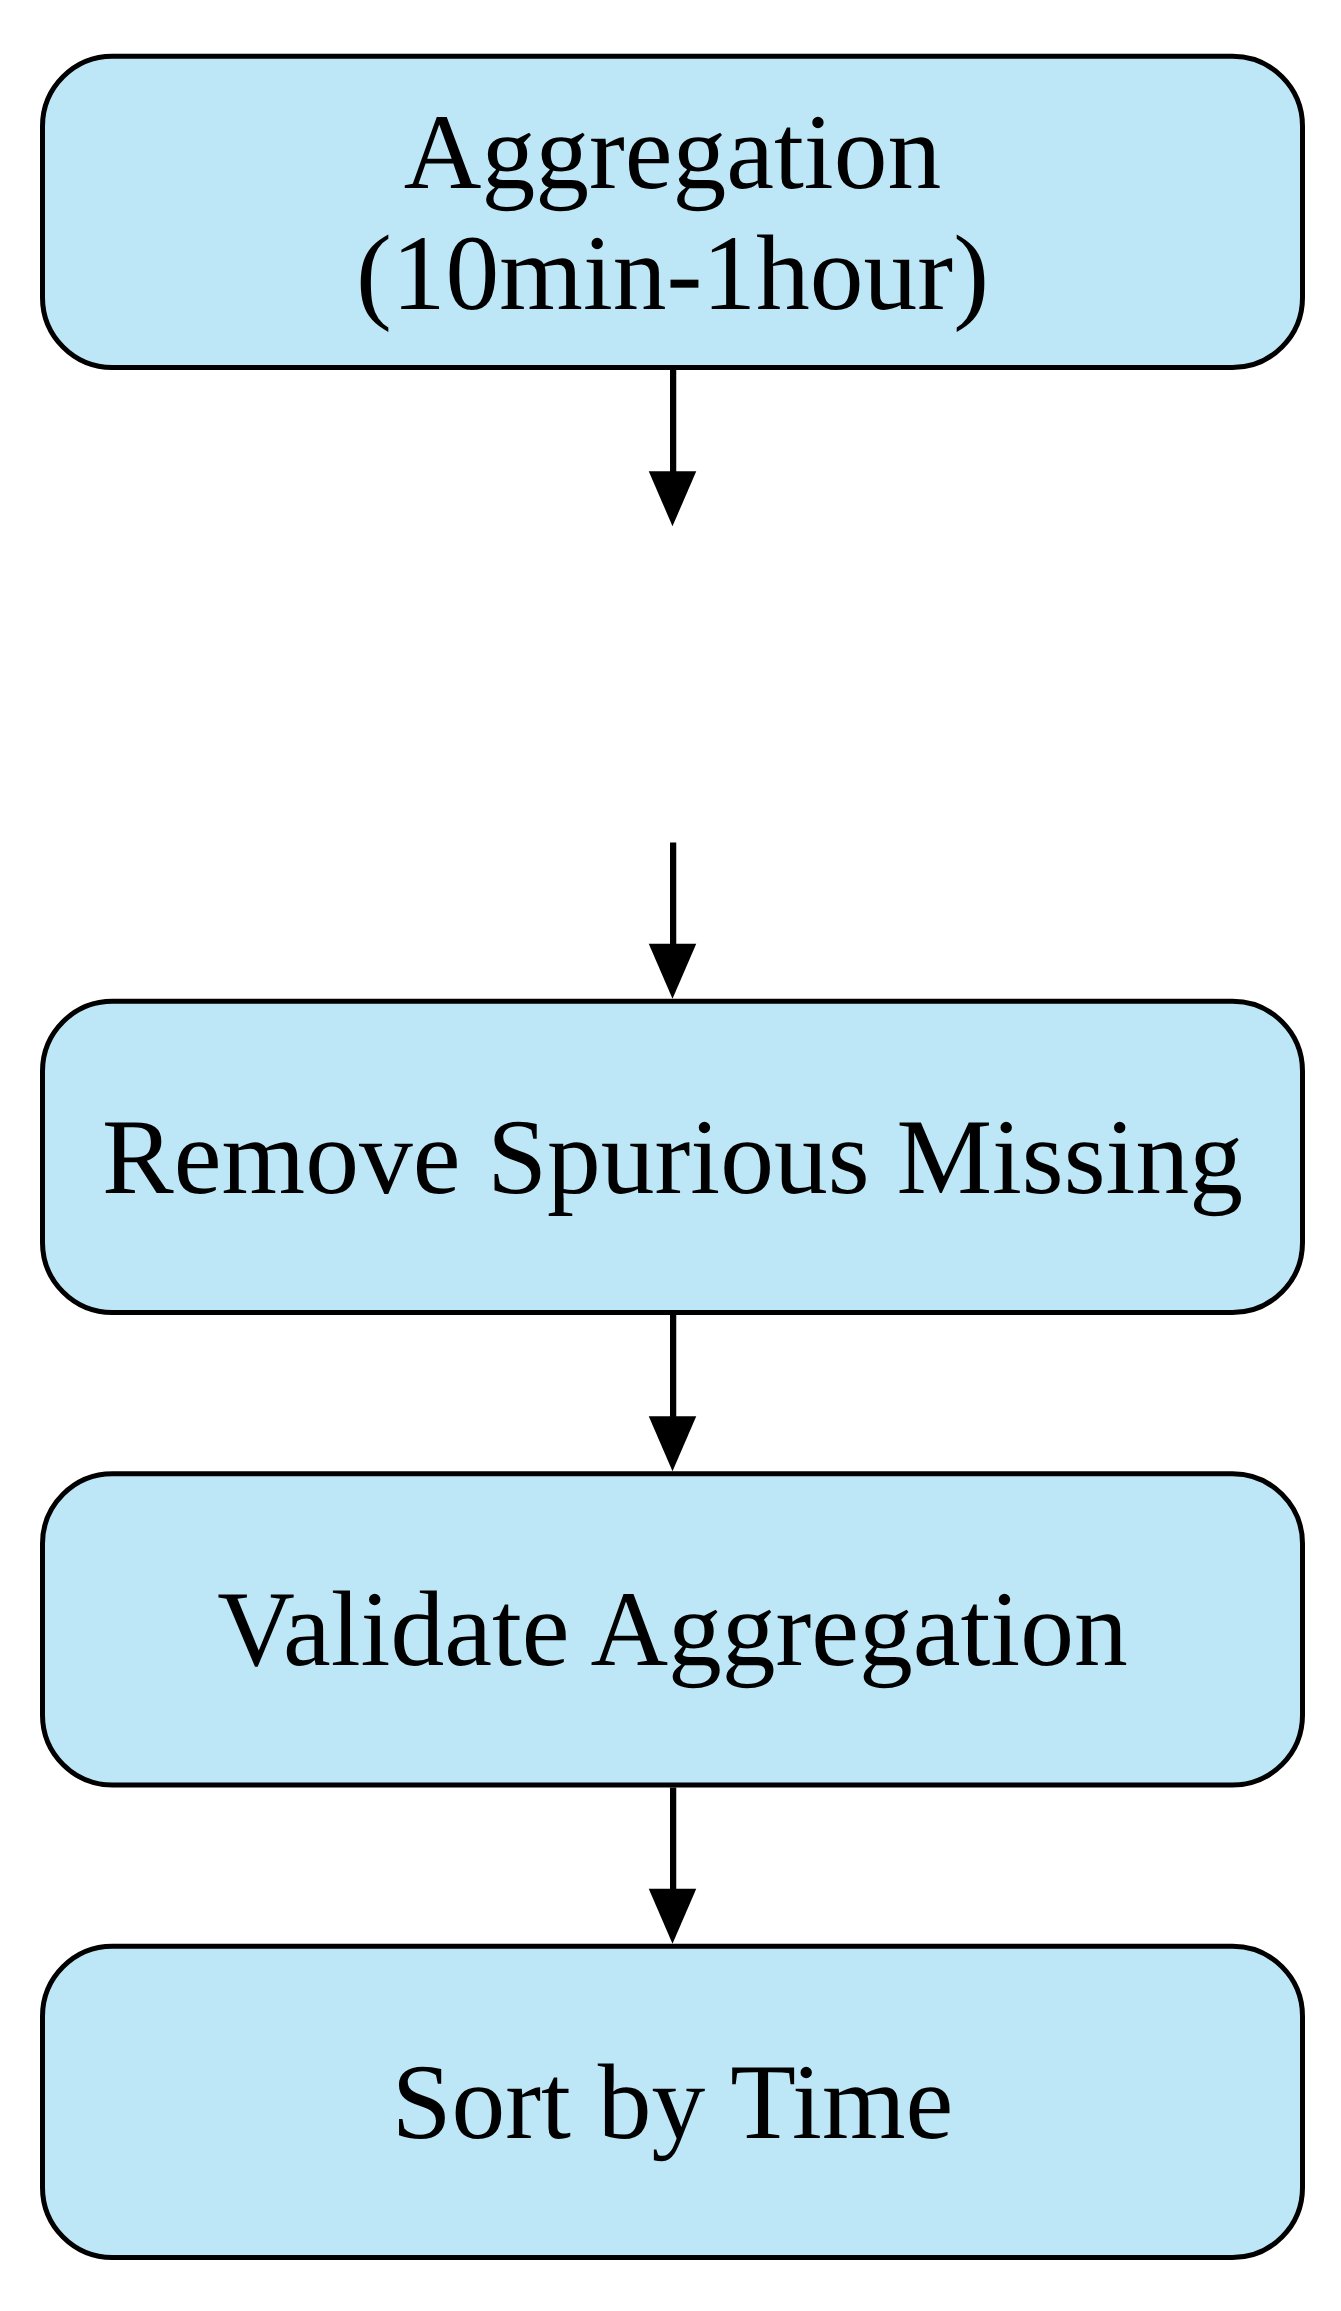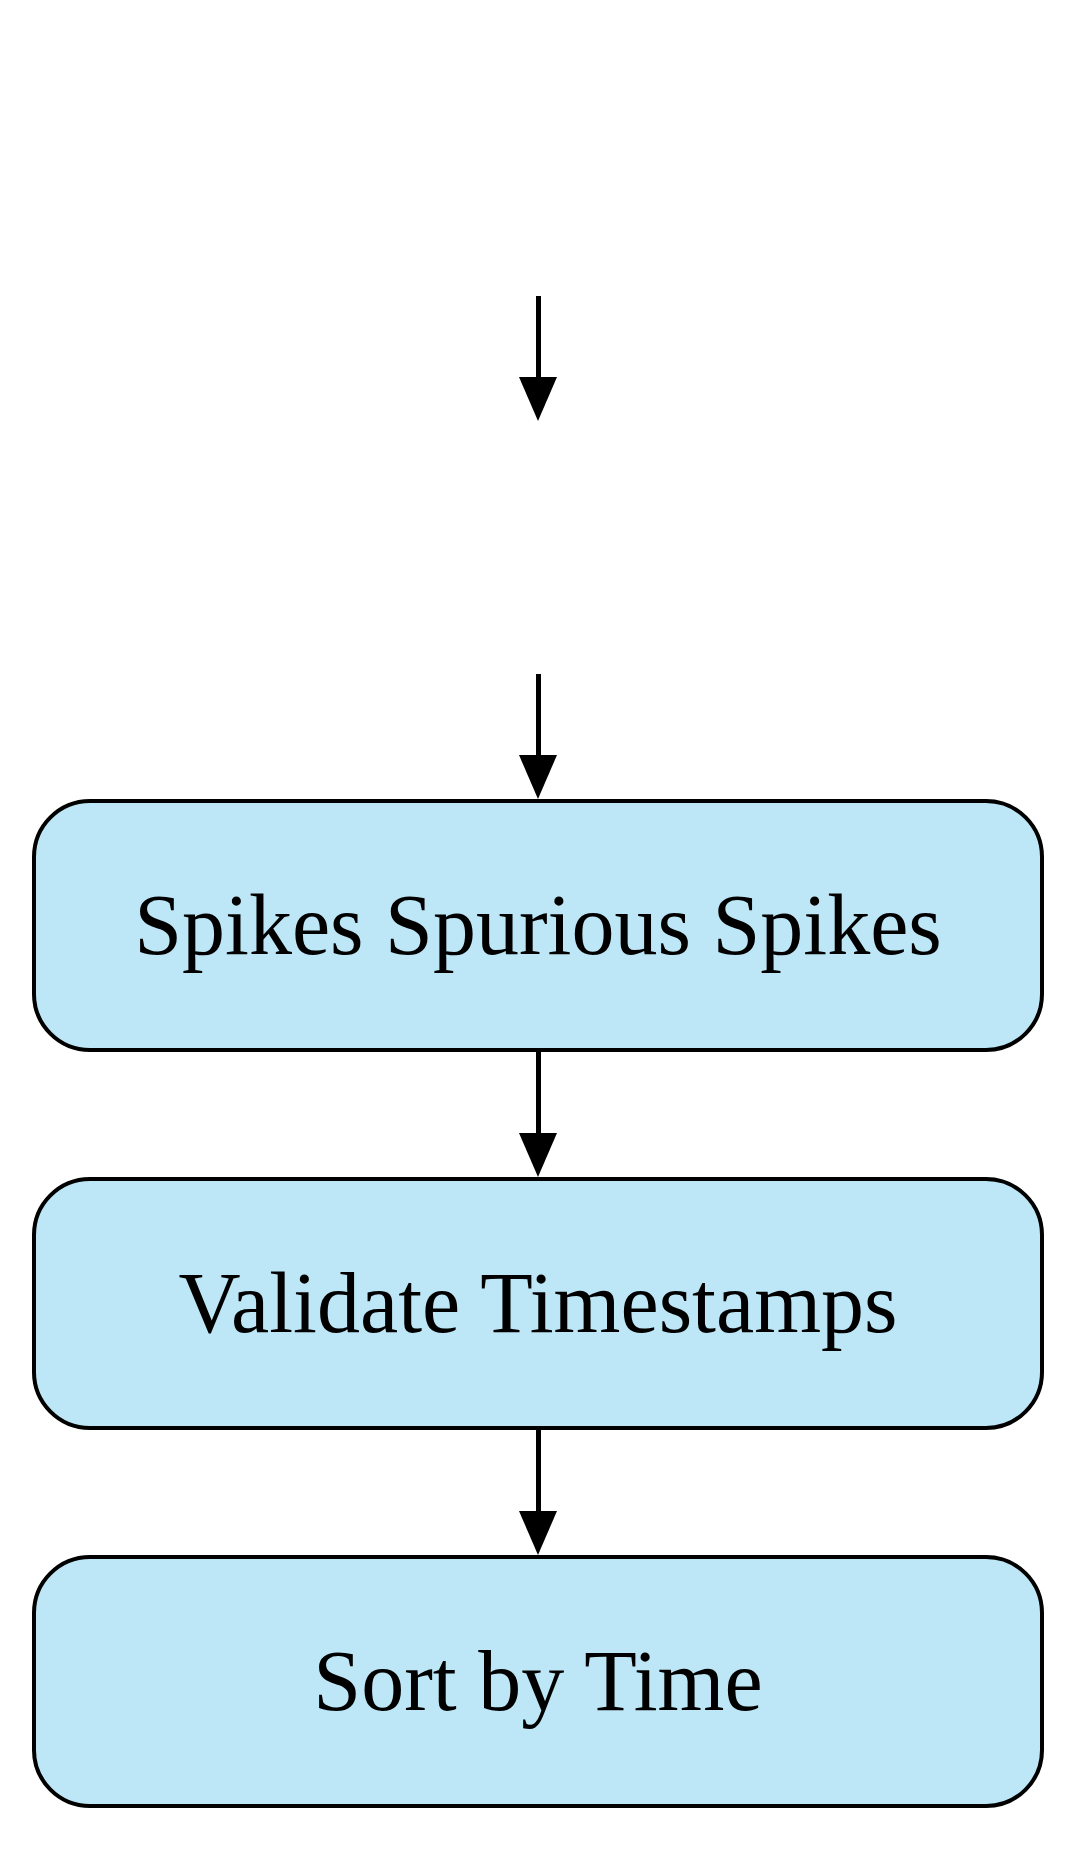--- a/index.html
+++ b/index.html
@@ -68,43 +68,47 @@
   #arrow-2 { top: 1052px; }
   #node-3 { top: 1177px; }
   #arrow-3 { top: 1430px; }
   #node-4 { top: 1555px; text-align: center; }
 </style>
 </head>
 <body>
 
 <div class="canvas">
 
+  <div class="node" id="node-0">
+    <span class="line">Aggregation</span>
+    <span class="line">(10min-1hour)</span>
+  </div>
 
   <div class="arrow" id="arrow-0">
     <div class="stem"></div>
     <div class="head"></div>
   </div>
 
 
   <div class="arrow" id="arrow-1">
     <div class="stem"></div>
     <div class="head"></div>
   </div>
 
   <div class="node" id="node-2">
-    <span class="line">Spikes Spurious Spikes</span>
+    <span class="line">Remove Spurious Missing</span>
   </div>
 
   <div class="arrow" id="arrow-2">
     <div class="stem"></div>
     <div class="head"></div>
   </div>
 
   <div class="node" id="node-3">
-    <span class="line">Validate Timestamps</span>
+    <span class="line">Validate Aggregation</span>
   </div>
 
   <div class="arrow" id="arrow-3">
     <div class="stem"></div>
     <div class="head"></div>
   </div>
 
   <div class="node" id="node-4">
     <span class="line">Sort by Time</span>
   </div>

